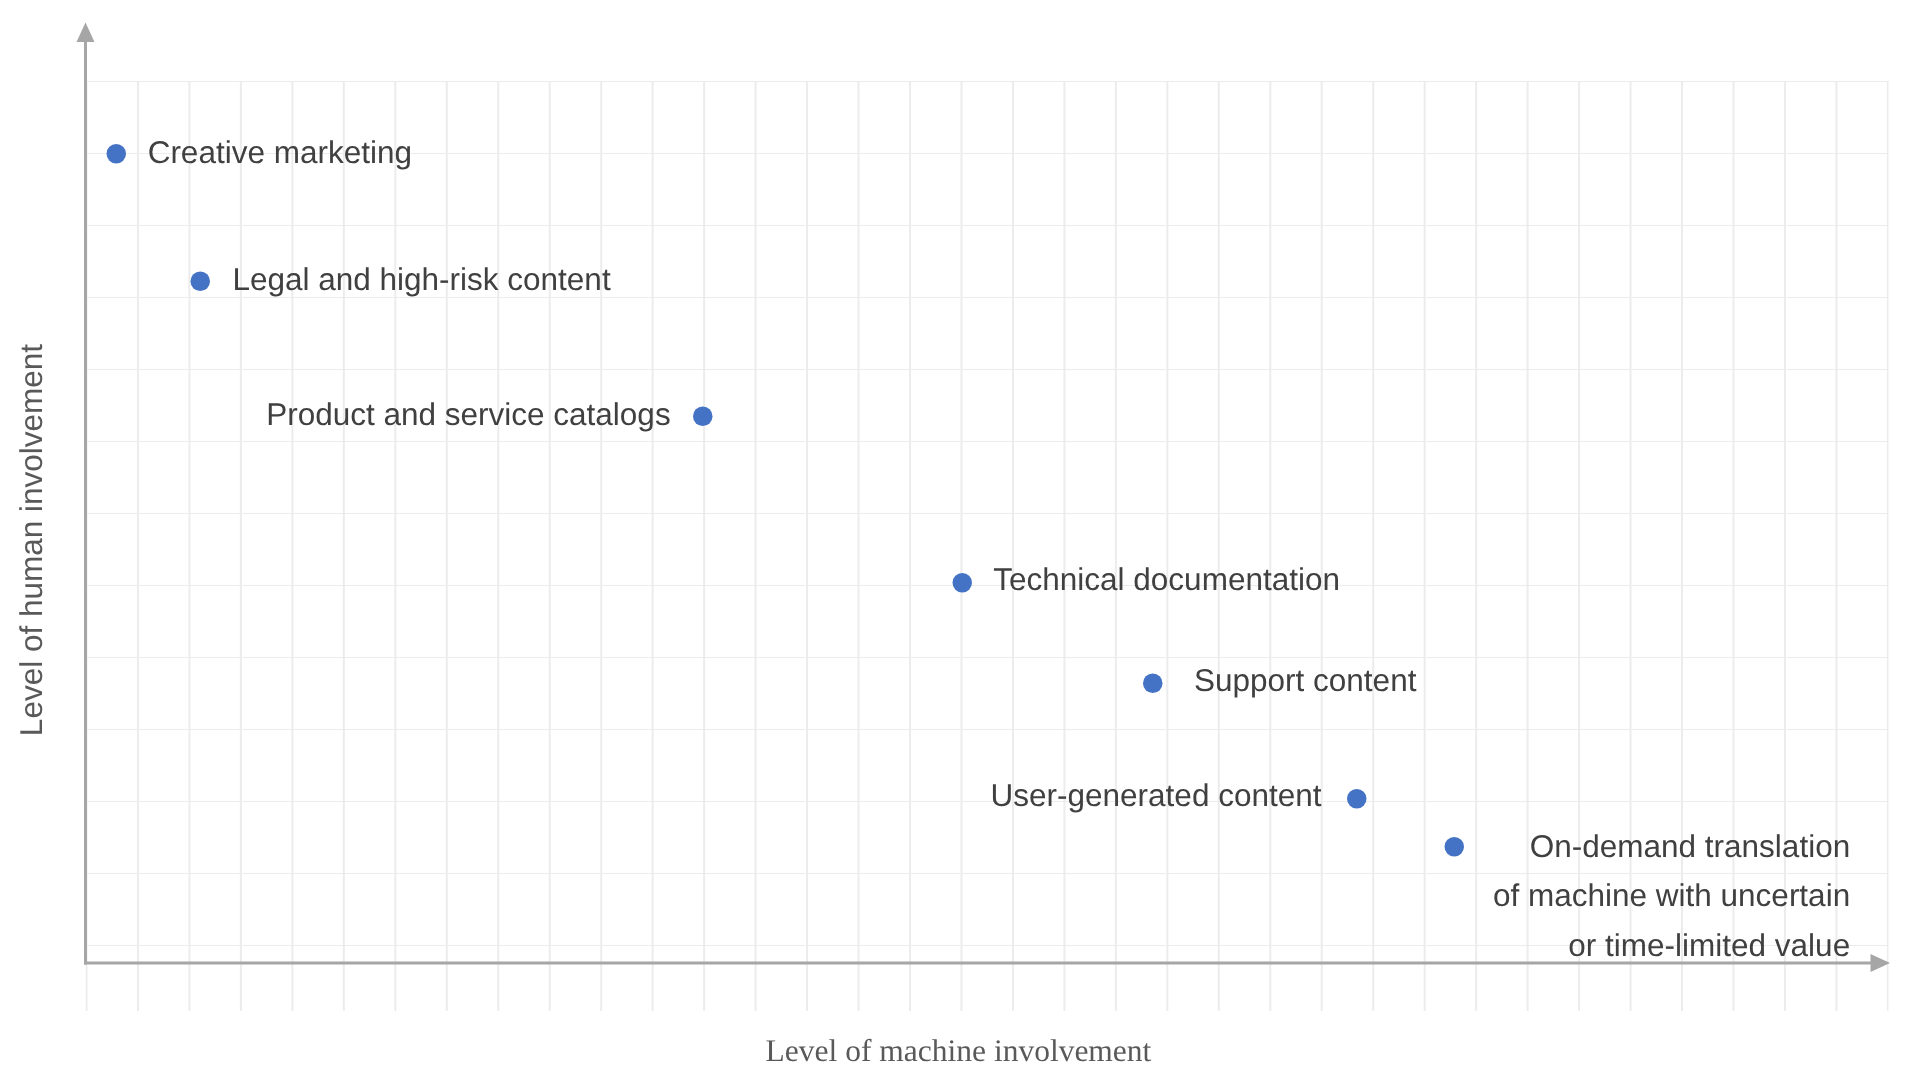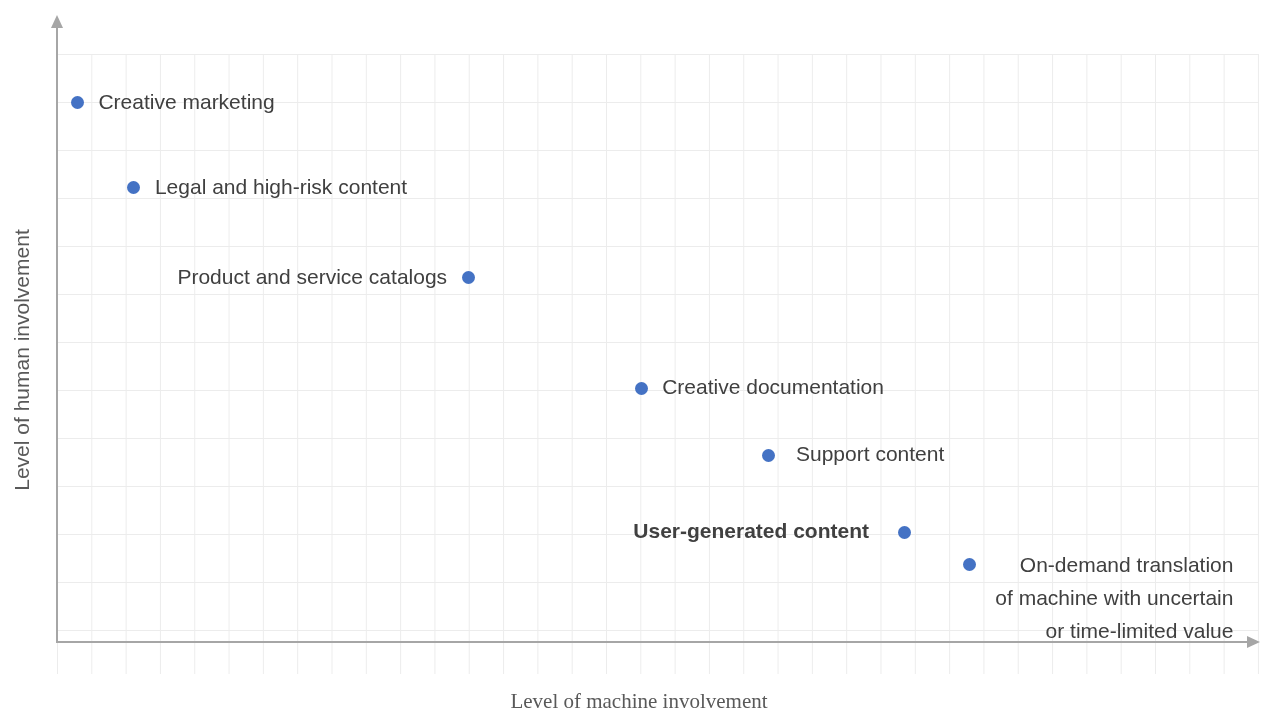--- a/index.html
+++ b/index.html
@@ -52,25 +52,25 @@
 
 <div class="chart">
   <div class="plot" id="plot">
       <div class="dot" style="left: 13.934px; top: 42.48px;"></div>
       <div class="pt-label right" style="top: 48.98px; left: 41.434px;">Creative marketing</div>
       <div class="dot" style="left: 70.428px; top: 127.42px;"></div>
       <div class="pt-label right" style="top: 133.92px; left: 97.928px; text-align: center;">Legal and high-risk content</div>
       <div class="dot" style="left: 404.584px; top: 217.32px;"></div>
       <div class="pt-label left" style="top: 223.82px; right: 811.916px;">Product and service catalogs</div>
       <div class="dot" style="left: 577.672px; top: 327.68px;"></div>
-      <div class="pt-label right" style="top: 334.18px; left: 605.172px;">Creative documentation</div>
+      <div class="pt-label right" style="top: 334.18px; left: 605.172px;">Technical documentation</div>
       <div class="dot" style="left: 705.084px; top: 394.64px;"></div>
       <div class="pt-label right" style="top: 401.14px; left: 739px;">Support content</div>
       <div class="dot" style="left: 840.91px; top: 471.52px;"></div>
-      <div class="pt-label left" style="top: 478.02px; right: 390px; font-weight: bold;">User-generated content</div>
+      <div class="pt-label left" style="top: 478.02px; right: 378px;">User-generated content</div>
       <div class="dot" style="left: 905.818px; top: 504.38px;"></div>
       <div class="pt-label right-multiline" style="left: 938.318px; top: 493.88px;">
         <div>On-demand translation</div>
         <div>of machine with uncertain</div>
         <div>or time-limited value</div>
       </div>
     </div>
   <div class="axis-y"></div>
   <div class="arrow-up"></div>
   <div class="axis-x"></div>

